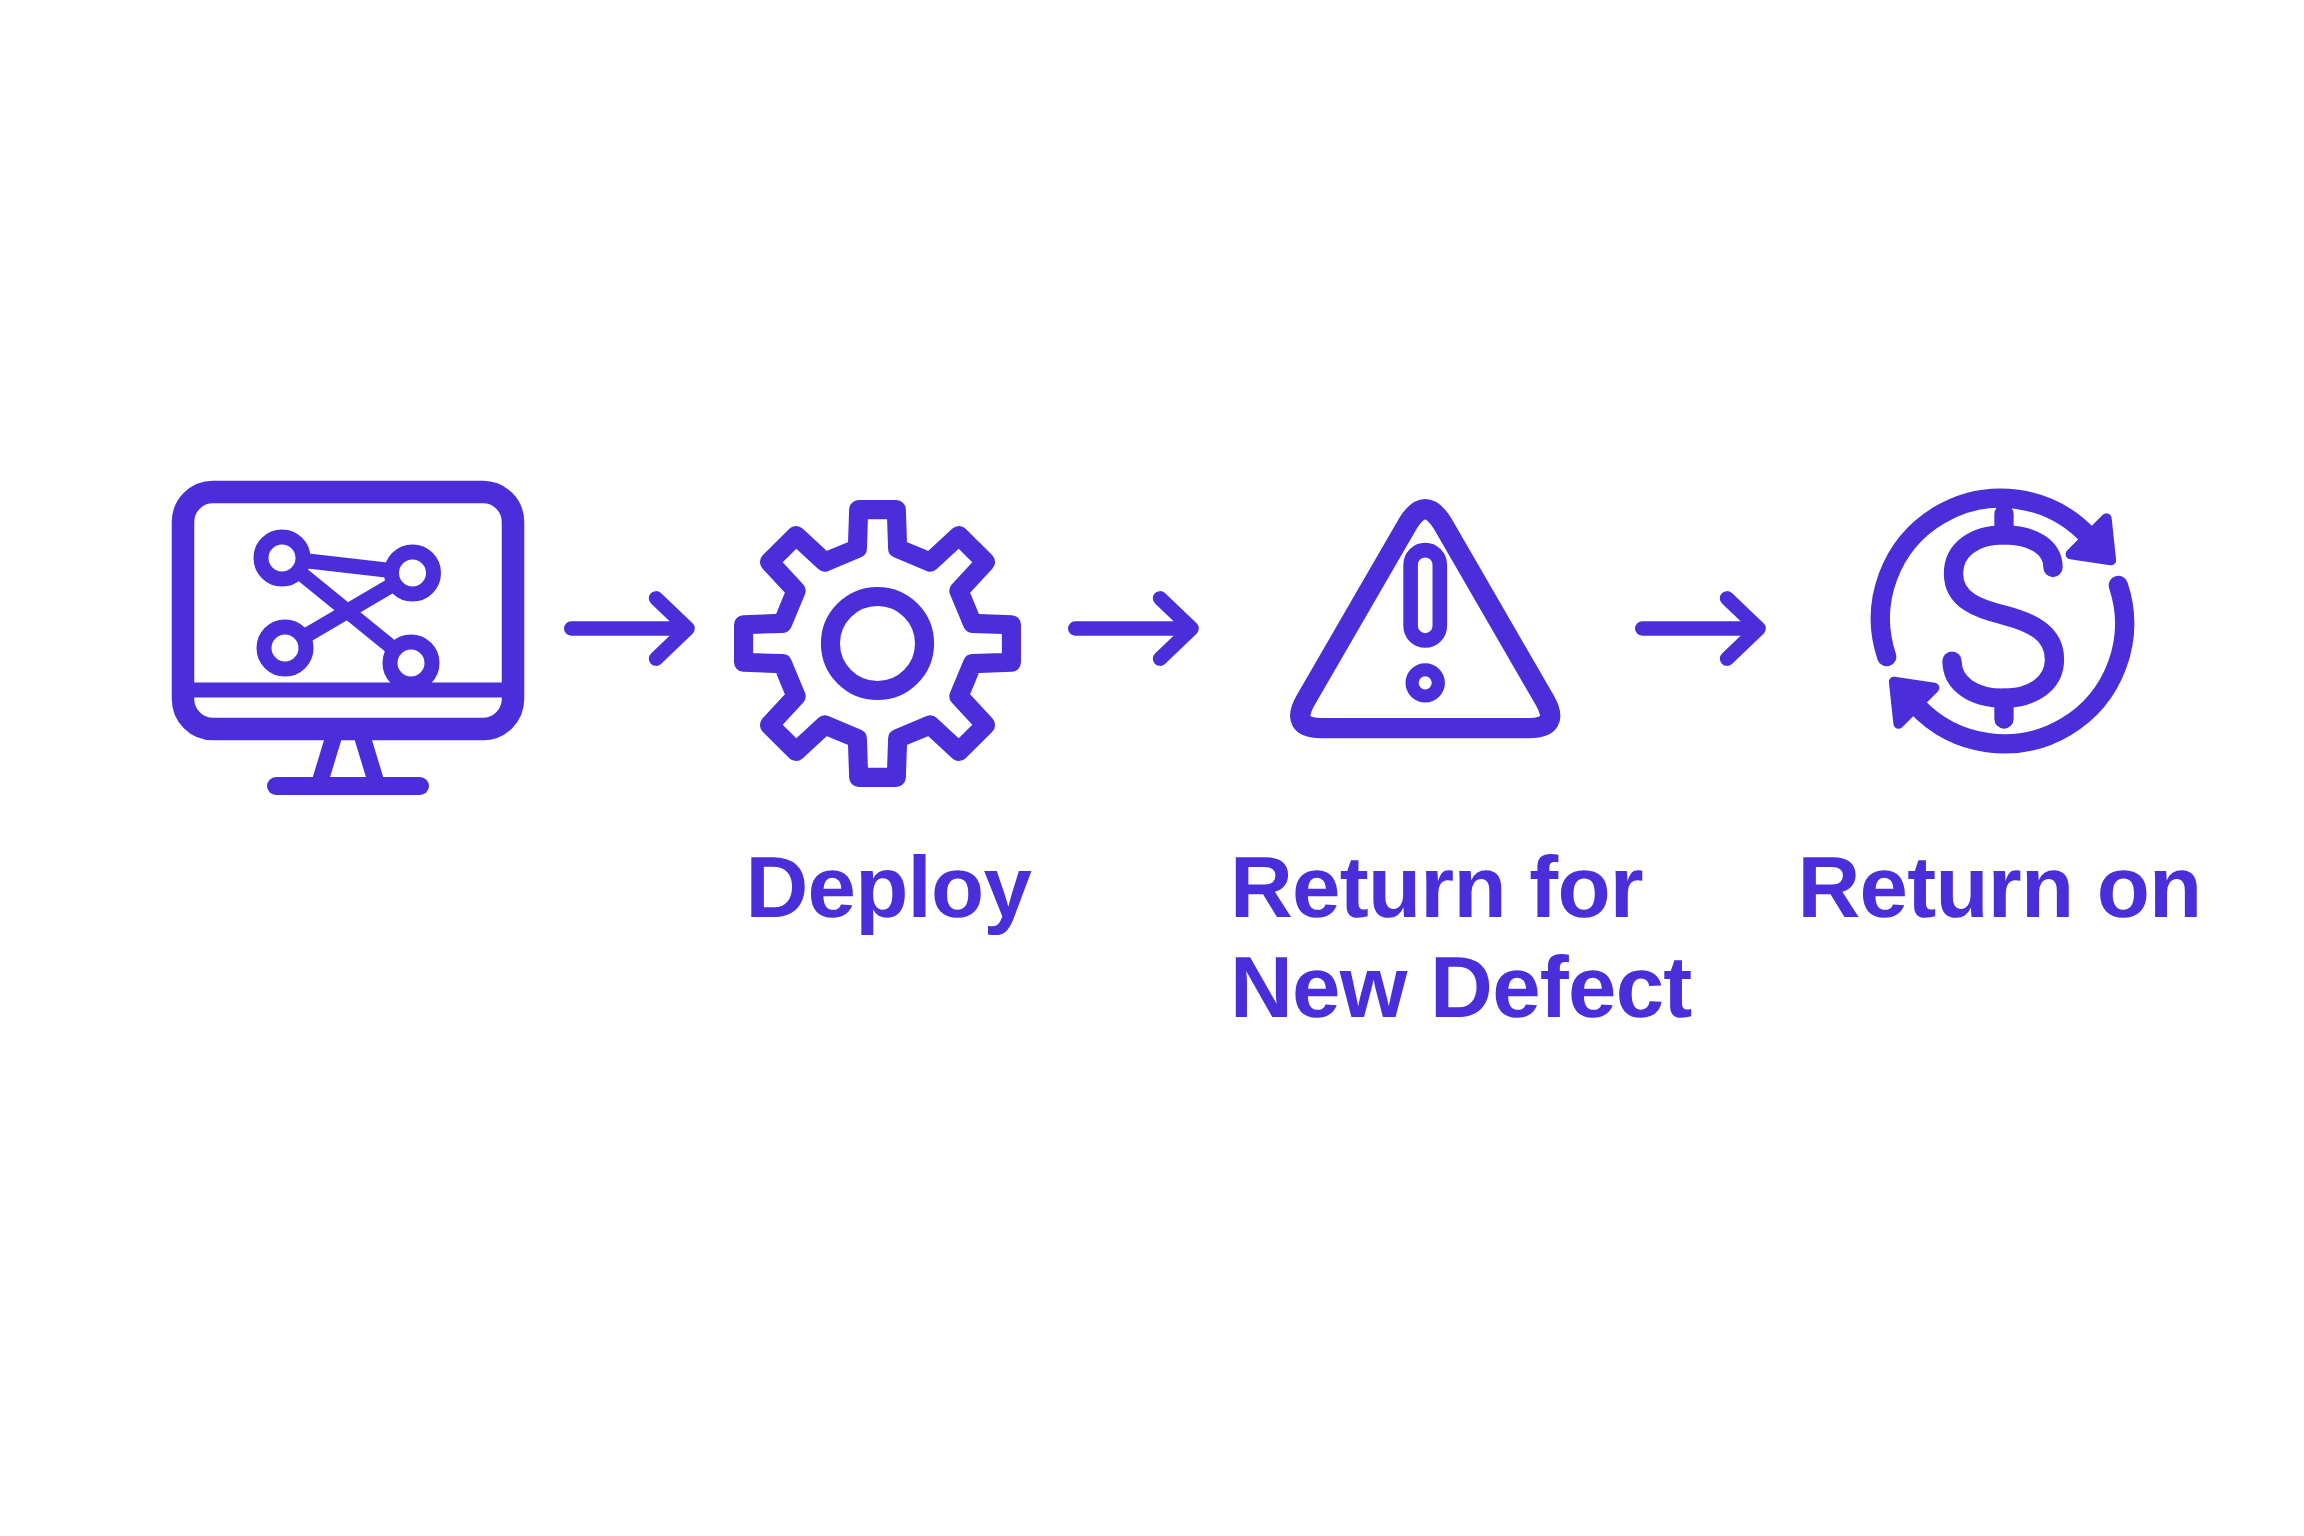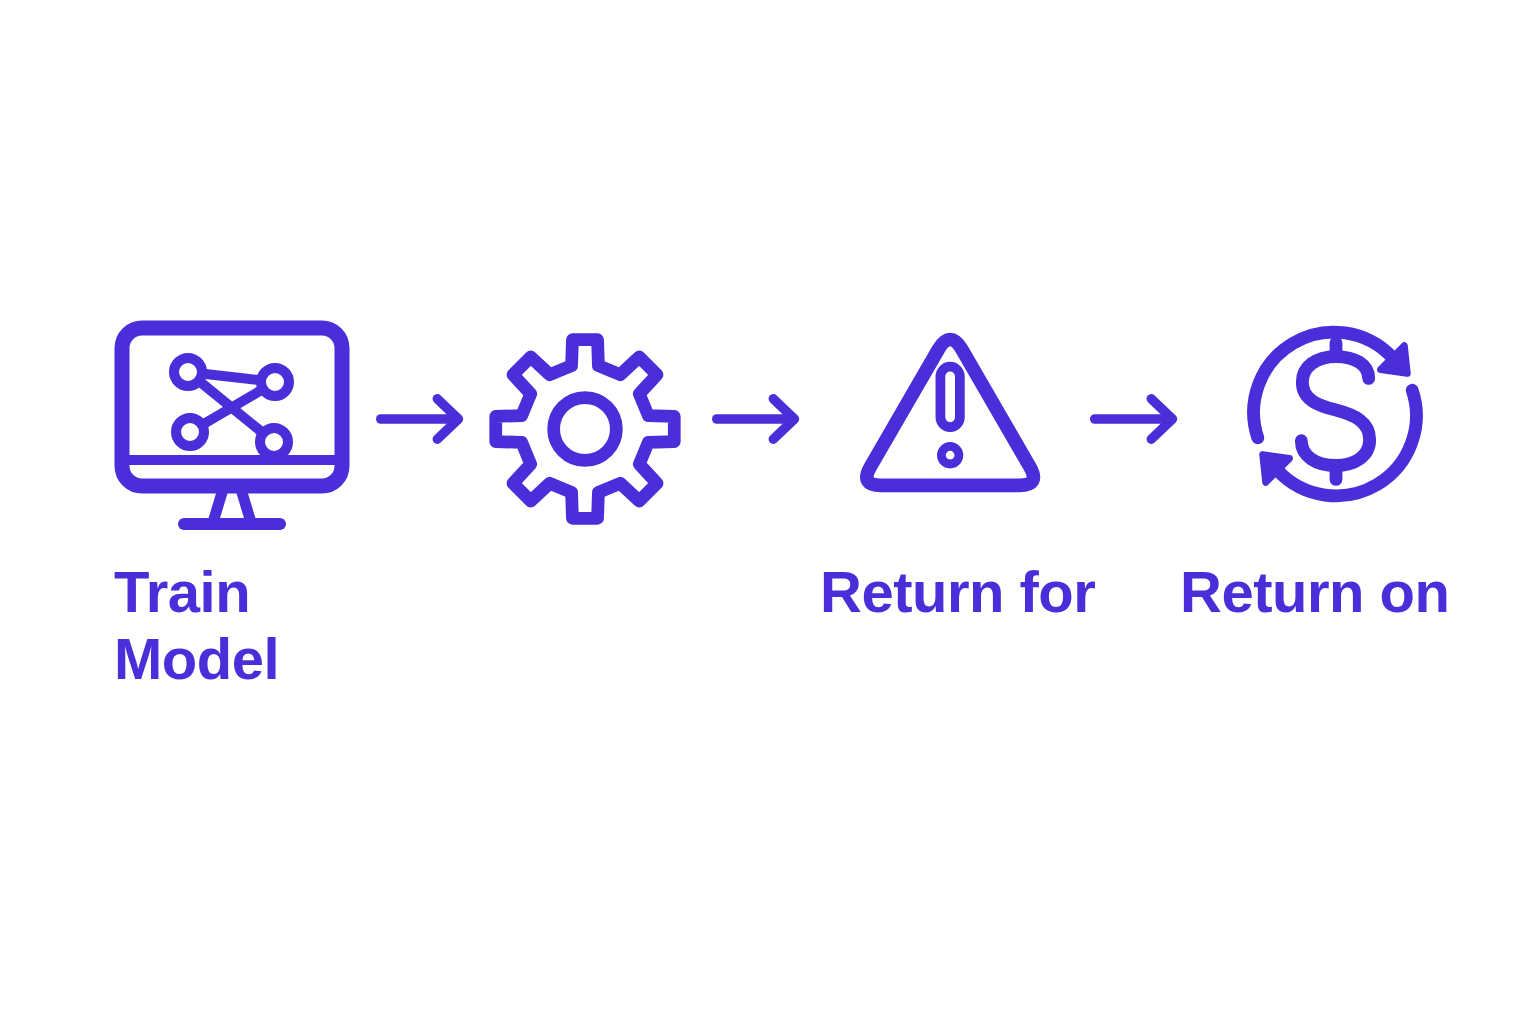--- a/index.html
+++ b/index.html
@@ -35,21 +35,21 @@
     font-size: 58px;
     line-height: 67px;
     letter-spacing: -0.5px;
     color: var(--accent, #4B2ED9);
     white-space: nowrap;
   }
   .label .line { display: block; }
   .label-1 { left: 114px; }
   .label-2 { left: 497px; }
   .label-3 { left: 820px; }
-  .label-4 { left: 1180px; width: 306px; }
+  .label-4 { left: 1180px; width: 306px; text-align: center; }
 </style>
 </head>
 <body>
 
 <div class="canvas">
 
   <svg class="icon icon-monitor" viewBox="0 0 240 220" aria-hidden="true">
     <rect x="10" y="10" width="220" height="158" rx="20" stroke-width="15"></rect>
     <path d="M 12 142 H 228" stroke-width="10"></path>
     <path d="M 112 168 L 102 201 M 128 168 L 138 201" stroke-width="11" stroke-linecap="round"></path>
@@ -95,27 +95,27 @@
 
   <svg class="icon icon-roi" viewBox="0 0 200 200" aria-hidden="true">
     <path d="M 22 124 A 81 81 0 0 1 158 43" stroke-width="13" stroke-linecap="round"></path>
     <path d="M 170 31 L 173 59 L 146 55 Z" fill="currentColor" stroke-width="7" stroke-linejoin="round"></path>
     <path d="M 178 76 A 81 81 0 0 1 42 157" stroke-width="13" stroke-linecap="round"></path>
     <path d="M 30 169 L 27 141 L 54 145 Z" fill="currentColor" stroke-width="7" stroke-linejoin="round"></path>
     <path d="M 134 64 C 134 50 120 42 101 42 C 81 42 67 52 67 68 C 67 86 84 92 101 96 C 120 101 135 108 135 126 C 135 143 119 152 101 152 C 80 152 66 142 66 127" stroke-width="13" stroke-linecap="round"></path>
     <path d="M 101 28 V 42 M 101 152 V 166" stroke-width="13" stroke-linecap="round"></path>
   </svg>
 
-  <div class="label label-1">
-    <span class="line">Train</span>
-    <span class="line">Model</span>
+
+  <div class="label label-2">
+    <span class="line">Deploy</span>
   </div>
-
 
   <div class="label label-3">
     <span class="line">Return for</span>
+    <span class="line">New Defect</span>
   </div>
 
   <div class="label label-4">
     <span class="line">Return on</span>
   </div>
 
 </div>
 
 </body></html>

